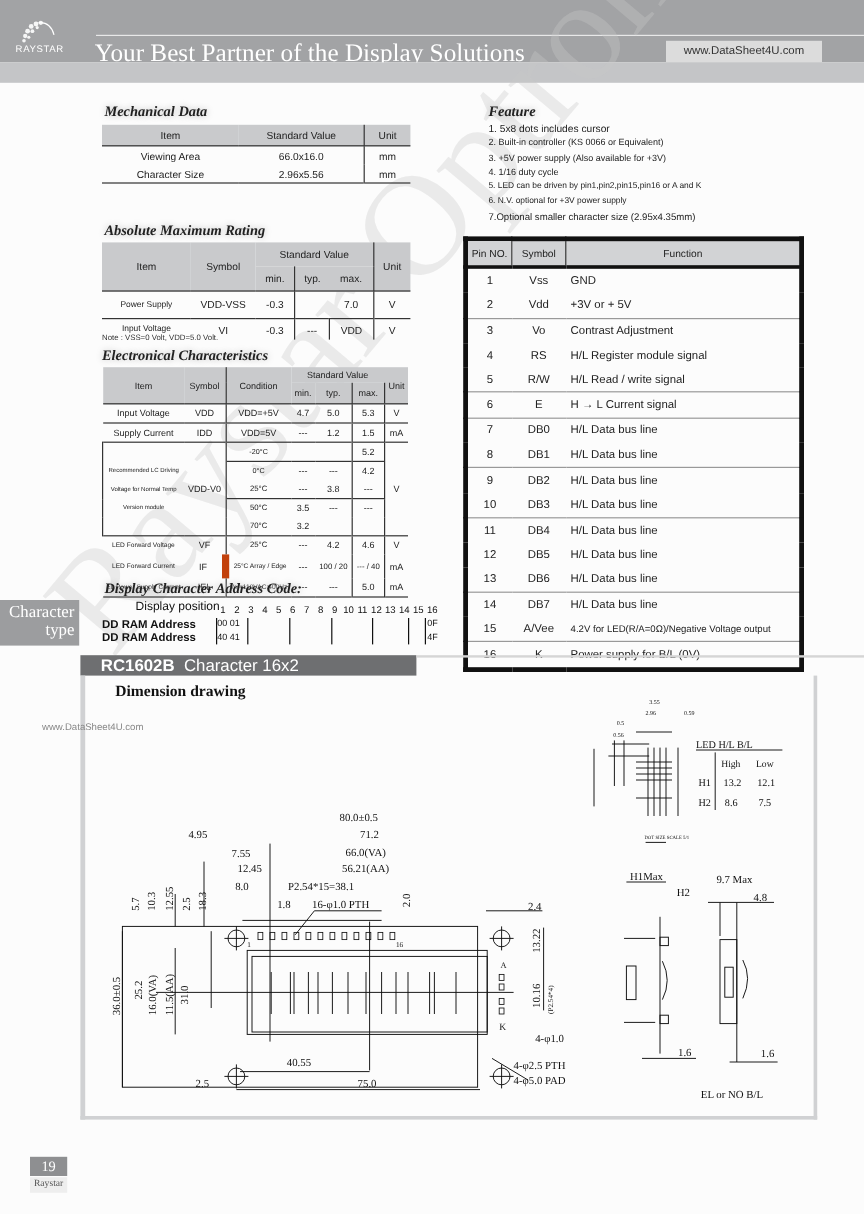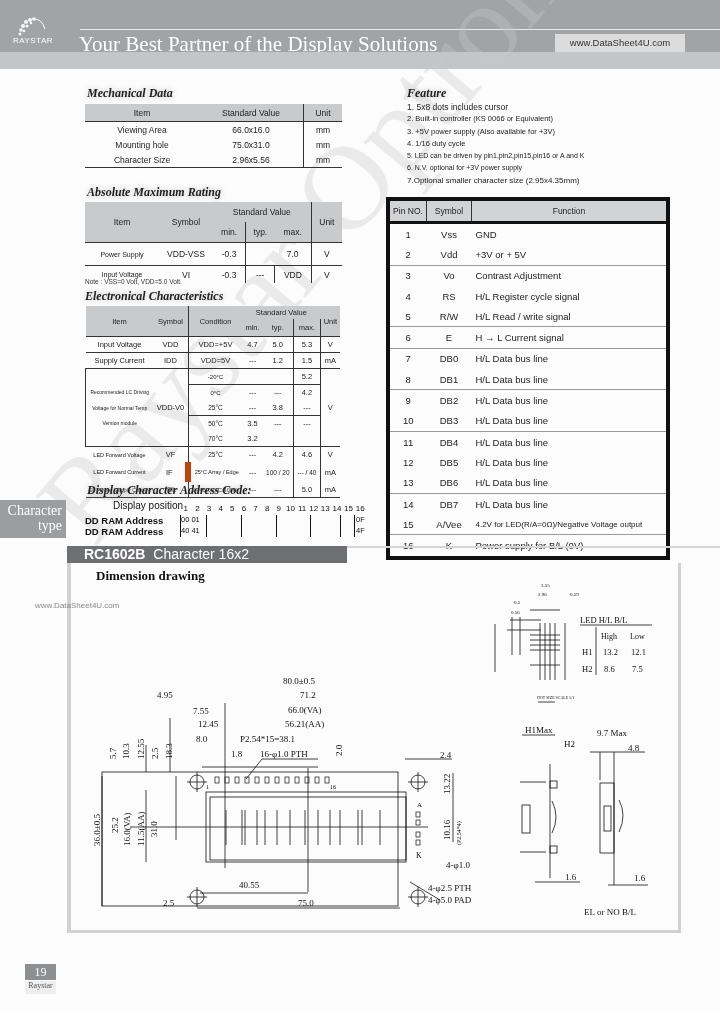--- a/index.html
+++ b/index.html
@@ -71,25 +71,20 @@
     <th style="width:110px;">Item</th>
     <th style="width:100px;border-right:1px solid #333;">Standard Value</th>
     <th>Unit</th>
   </tr>
   <tr>
     <td>Viewing Area</td>
     <td style="border-right:1px solid #333;">66.0x16.0</td>
     <td>mm</td>
   </tr>
   <tr>
-    <td>Mounting hole</td>
-    <td style="border-right:1px solid #333;">75.0x31.0</td>
-    <td>mm</td>
-  </tr>
-  <tr>
     <td>Character Size</td>
     <td style="border-right:1px solid #333;">2.96x5.56</td>
     <td>mm</td>
   </tr>
 </tbody>
   </table>
 
 <div class="sec-title" style="left:87px;top:185px;">Absolute Maximum Rating</div>
 <table class="tbl" style="left:85px;top:202px;width:257px;">
   <tbody>
@@ -305,21 +300,21 @@
         <td class="c3">+3V or + 5V</td>
       </tr>
       <tr class="sep">
         <td class="c1" style="border-right: none;">3</td>
         <td class="c2">Vo</td>
         <td class="c3">Contrast Adjustment</td>
       </tr>
       <tr>
         <td class="c1" style="border-right: none;">4</td>
         <td class="c2">RS</td>
-        <td class="c3">H/L Register cycle signal</td>
+        <td class="c3">H/L Register module signal</td>
       </tr>
       <tr>
         <td class="c1" style="border-right: none;">5</td>
         <td class="c2">R/W</td>
         <td class="c3">H/L Read / write signal</td>
       </tr>
       <tr class="sep">
         <td class="c1" style="border-right: none;">6</td>
         <td class="c2">E</td>
         <td class="c3">H → L Current signal</td>

